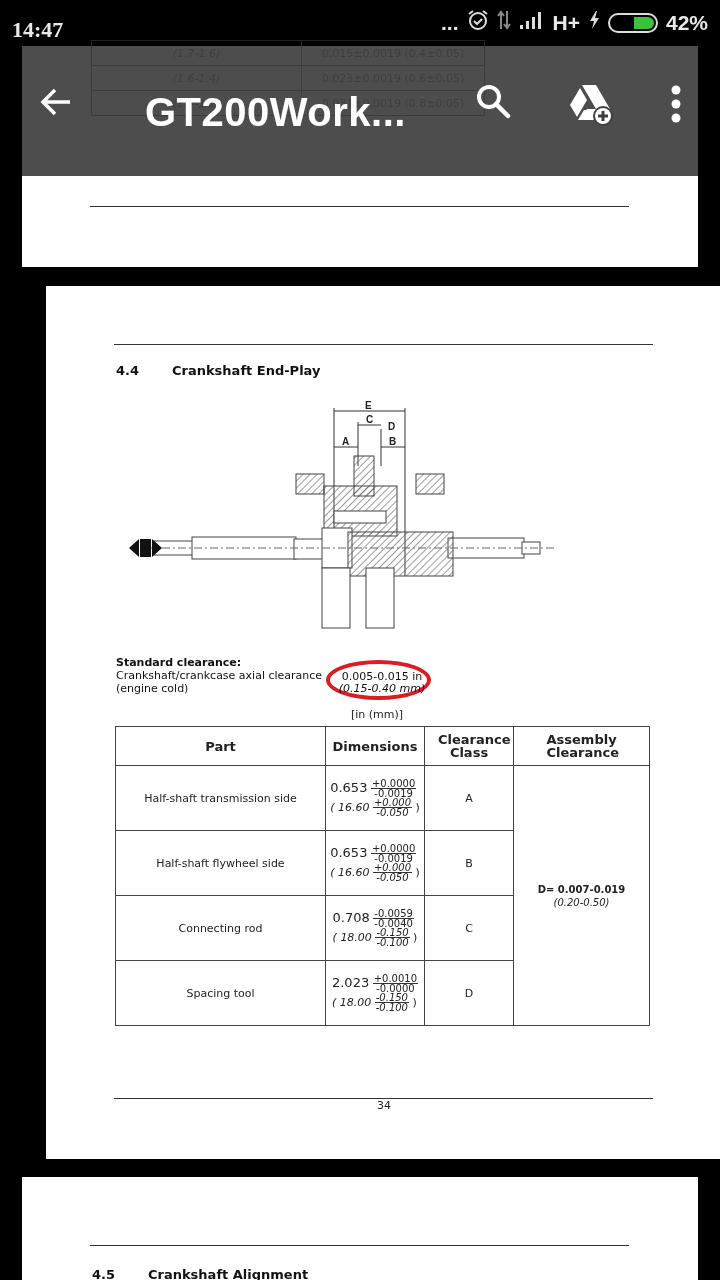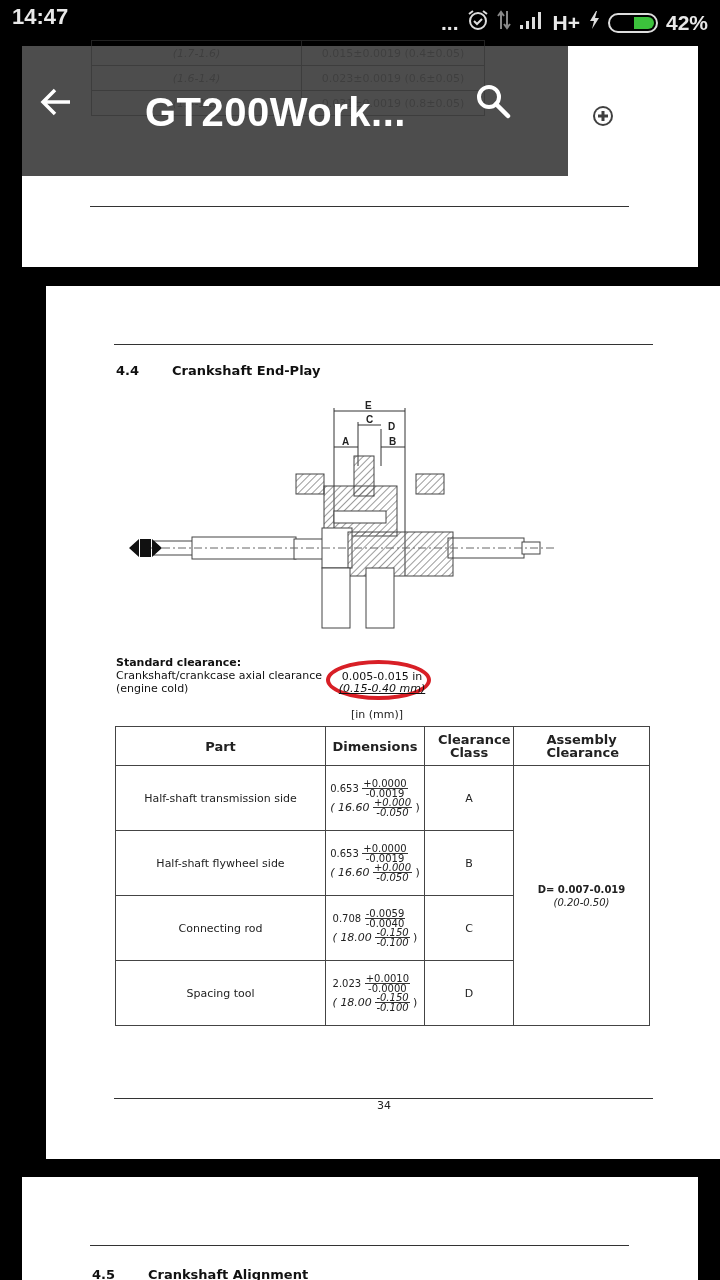--- a/index.html
+++ b/index.html
@@ -1,33 +1,33 @@
 <!DOCTYPE html>
 <html><head>
 <meta charset="utf-8">
 <style>
   html,body{margin:0;padding:0;}
   body{width:720px;height:1280px;background:#000;position:relative;overflow:hidden;font-family:"DejaVu Sans",sans-serif;}
   .status-bar{position:absolute;left:0;top:0;width:720px;height:46px;background:#000;color:#fff;}
-  .status-time{position:absolute;left:12px;top:4px;font-size:22px;font-family:Liberation Sans, sans-serif;font-weight:bold;color:#e8e8e8;}
+  .status-time{position:absolute;left:12px;top:17px;font-size:22px;font-family:Liberation Serif, serif;font-weight:bold;color:#e8e8e8;}
   .status-right{position:absolute;right:12px;top:9px;display:flex;align-items:center;gap:8px;color:#e8e8e8;font-family:"Liberation Sans",sans-serif;font-weight:bold;font-size:21px;}
   .battery{width:50px;height:20px;border:2px solid #ddd;border-radius:11px;position:relative;box-sizing:border-box;}
   .battery-fill{position:absolute;right:2px;top:2px;bottom:2px;width:20px;background:#3cc13c;border-radius:0 8px 8px 0;}
 
   .page{position:absolute;left:22px;width:676px;background:#fff;}
   .page1{top:46px;height:221px;}
   .page2{top:286px;height:873px;margin-left:24px;}
   .page3{top:1177px;height:103px;}
 
   .overlay-table{position:absolute;left:69px;top:-6px;border-collapse:collapse;font-family:"DejaVu Sans",sans-serif;font-size:11px;color:#333;}
   .overlay-table td{border:1px solid #222;height:24px;text-align:center;padding:0;}
   .overlay-table td.c1{width:209px;font-style:italic;}
   .overlay-table td.c2{width:182px;}
 
-  .app-bar{position:absolute;left:22px;top:46px;width:546px;height:130px;background:rgba(64,64,64,0.93);}
+  .app-bar{position:absolute;left:22px;top:46px;width:676px;height:130px;background:rgba(64,64,64,0.93);}
   .back-btn{position:absolute;left:14px;top:36px;width:40px;height:40px;}
   .app-title{position:absolute;left:123px;top:44px;color:#fff;font-family:"Liberation Sans",sans-serif;font-size:40px;font-weight:bold;letter-spacing:0.5px;}
   .search-btn{position:absolute;left:452px;top:36px;width:40px;height:40px;}
   .drive-btn{position:absolute;left:546px;top:36px;width:46px;height:44px;}
   .more-btn{position:absolute;left:642px;top:38px;width:24px;height:40px;}
 
   .rule{position:absolute;left:68px;width:539px;height:1px;background:#333;}
   .page-num{position:absolute;width:676px;text-align:center;font-size:11px;color:#222;}
 
   .section-title{position:absolute;left:70px;font-weight:bold;font-size:13px;color:#111;}
@@ -43,21 +43,21 @@
 
   .spec-table{position:absolute;left:69px;top:440px;border-collapse:collapse;font-size:11px;color:#222;}
   .spec-table th,.spec-table td{border:1.5px solid #444;text-align:center;padding:0;}
   .spec-table th{font-weight:bold;height:38px;font-size:13px;line-height:13px;}
   .spec-table td{height:64px;}
   .col-part{width:209px;}
   .col-dim{width:98px;}
   .col-class{width:88px;}
   .col-asm{width:135px;}
   .dim{display:inline-block;text-align:left;line-height:12px;}
-  .dim .main{font-size:10px;}
+  .dim .main{font-size:13px;}
   .frac{display:inline-block;vertical-align:middle;font-size:10px;line-height:9px;text-align:center;}
   .frac .top{border-bottom:1px solid #333;display:block;padding:0 1px;}
   .frac .bot{display:block;}
   .dim .mm{font-style:italic;}
   .asm-value{font-size:10px;line-height:13px;}
 </style>
 </head>
 <body>
 
 <div class="status-bar">
@@ -209,21 +209,21 @@
   </svg>
 
   <div class="clearance-block">
     <div class="clearance-heading">Standard clearance:</div>
     <div>Crankshaft/crankcase axial clearance</div>
     <div>(engine cold)</div>
   </div>
   <div class="red-ellipse"></div>
   <div class="clearance-value">
     <div>0.005-0.015 in</div>
-    <div style="font-style:italic;text-decoration:underline;">(0.15-0.40 mm)</div>
+    <div style="font-style:italic;">(0.15-0.40 mm)</div>
   </div>
   <div class="units-label">[in (mm)]</div>
 
   <table class="spec-table">
     <tbody>
         <tr>
       <th class="col-part">Part</th>
       <th class="col-dim">Dimensions</th>
       <th class="col-class"><span style="display:inline-block;width:62px;">Clearance Class</span></th>
       <th class="col-asm"><span style="display:inline-block;width:70px;">Assembly Clearance</span></th>

